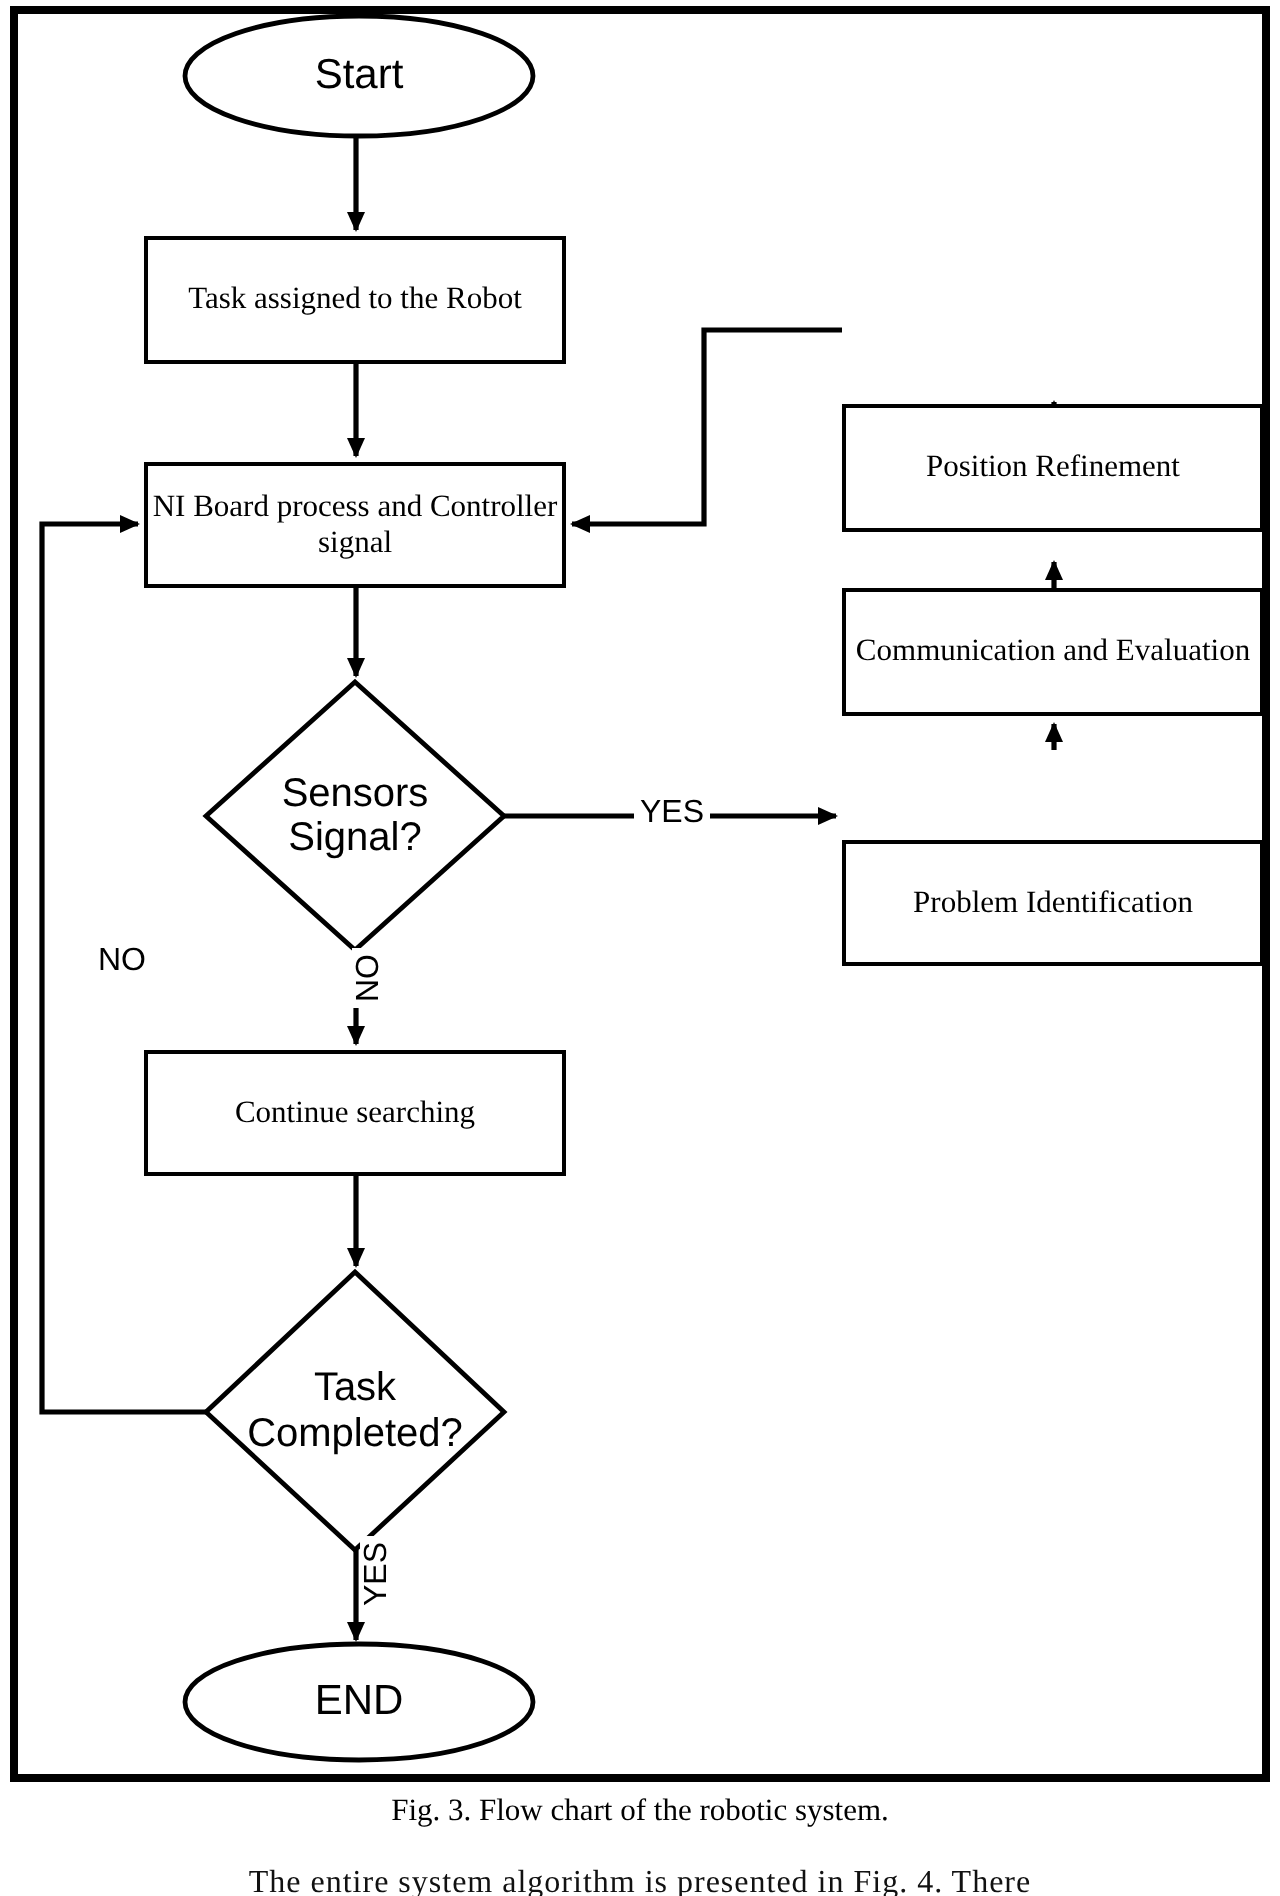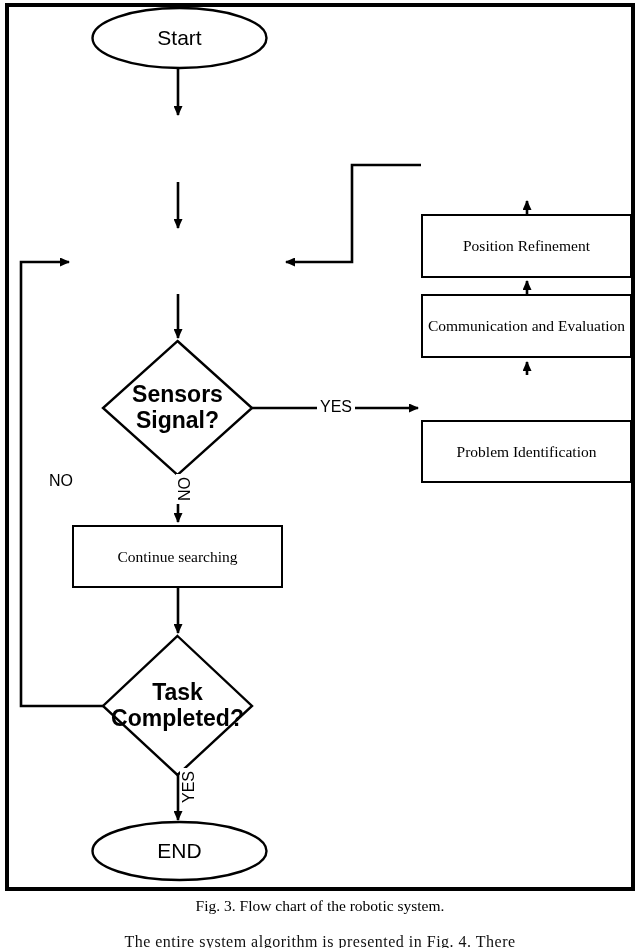--- a/index.html
+++ b/index.html
@@ -7,21 +7,21 @@
        font-family:"Liberation Serif", serif;color:#000;}
   #fig{position:absolute;left:0;top:0;width:640px;height:948px;}
   .frame{position:absolute;left:5px;top:3px;width:630px;height:888px;
          border:4px solid #000;box-sizing:border-box;background:#fff;}
   svg.layer{position:absolute;left:0;top:0;width:640px;height:948px;}
   .node{position:absolute;display:flex;align-items:center;justify-content:center;
         text-align:center;box-sizing:border-box;line-height:1.12;}
   .box{border:2px solid #000;background:#fff;font-family:"Liberation Serif",serif;font-size:15.5px;}
   .ellipse-lbl,.diamond-lbl{font-family:"Liberation Sans",sans-serif;}
   .ellipse-lbl{font-size:21px;}
-  .diamond-lbl{font-size:23px;font-weight:bold;}
+  .diamond-lbl{font-size:20px;}
   .edge-lbl{position:absolute;font-family:"Liberation Sans",sans-serif;font-size:16px;
             background:#fff;padding:0 3px;white-space:nowrap;}
   .rot{transform:rotate(-90deg);transform-origin:center center;}
   .caption{position:absolute;width:640px;text-align:center;
            font-family:"Liberation Serif",serif;font-size:15.5px;}
   .bodytext{position:absolute;width:640px;text-align:center;
             font-family:"Liberation Serif",serif;font-size:16px;color:#111;
             letter-spacing:.5px;}
 </style>
 </head>
@@ -69,40 +69,46 @@
       <ellipse cx="179.5" cy="851" rx="87" ry="29"></ellipse>
       <polygon points="177.5,341 252,408 177.5,475 103,408"></polygon>
       <polygon points="177.5,636 252,706 177.5,775 103,706"></polygon>
     </g>
   </svg>
 
   <div class="node ellipse-lbl" style="left:92px;top:8px;width:175px;height:60px;">
     <span>Start</span>
   </div>
 
+  <div class="node box" style="left:72px;top:118px;width:211px;height:64px;">
+    <span>Task assigned to the Robot</span>
+  </div>
 
+  <div class="node box" style="left:72px;top:231px;width:211px;height:63px;">
+    <span>NI Board process and Controller signal</span>
+  </div>
 
   <div class="node diamond-lbl" style="left:113px;top:341px;width:129px;height:134px;">
     <span>Sensors Signal?</span>
   </div>
 
   <div class="node diamond-lbl" style="left:108px;top:636px;width:139px;height:139px;">
     <span>Task Completed?</span>
   </div>
 
   <div class="node box" style="left:72px;top:525px;width:211px;height:63px;">
     <span>Continue searching</span>
   </div>
 
   <div class="node ellipse-lbl" style="left:92px;top:822px;width:175px;height:58px;">
     <span>END</span>
   </div>
 
 
-  <div class="node box" style="left:421px;top:214px;width:211px;height:64px;">
+  <div class="node box" style="left:421px;top:202px;width:211px;height:64px;">
     <span>Position Refinement</span>
   </div>
 
   <div class="node box" style="left:421px;top:294px;width:211px;height:64px;">
     <span>Communication and Evaluation</span>
   </div>
 
   <div class="node box" style="left:421px;top:375px;width:211px;height:63px;margin-top:45px;">
     <span>Problem Identification</span>
   </div>

